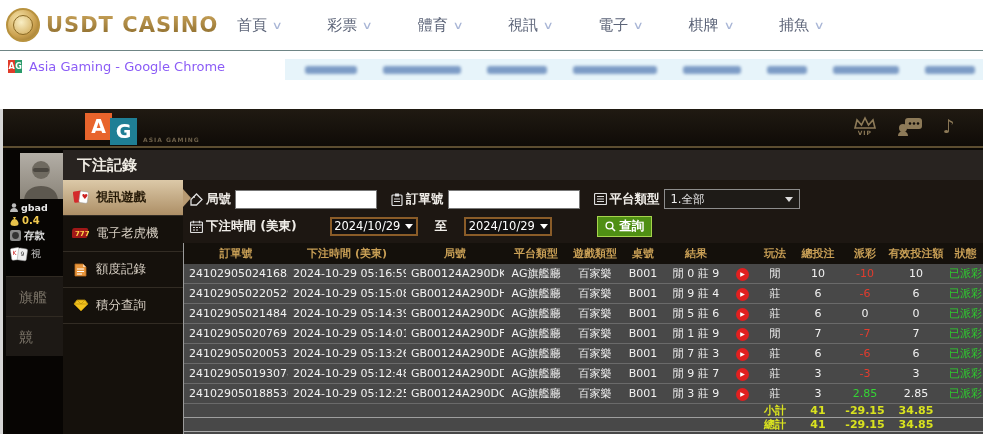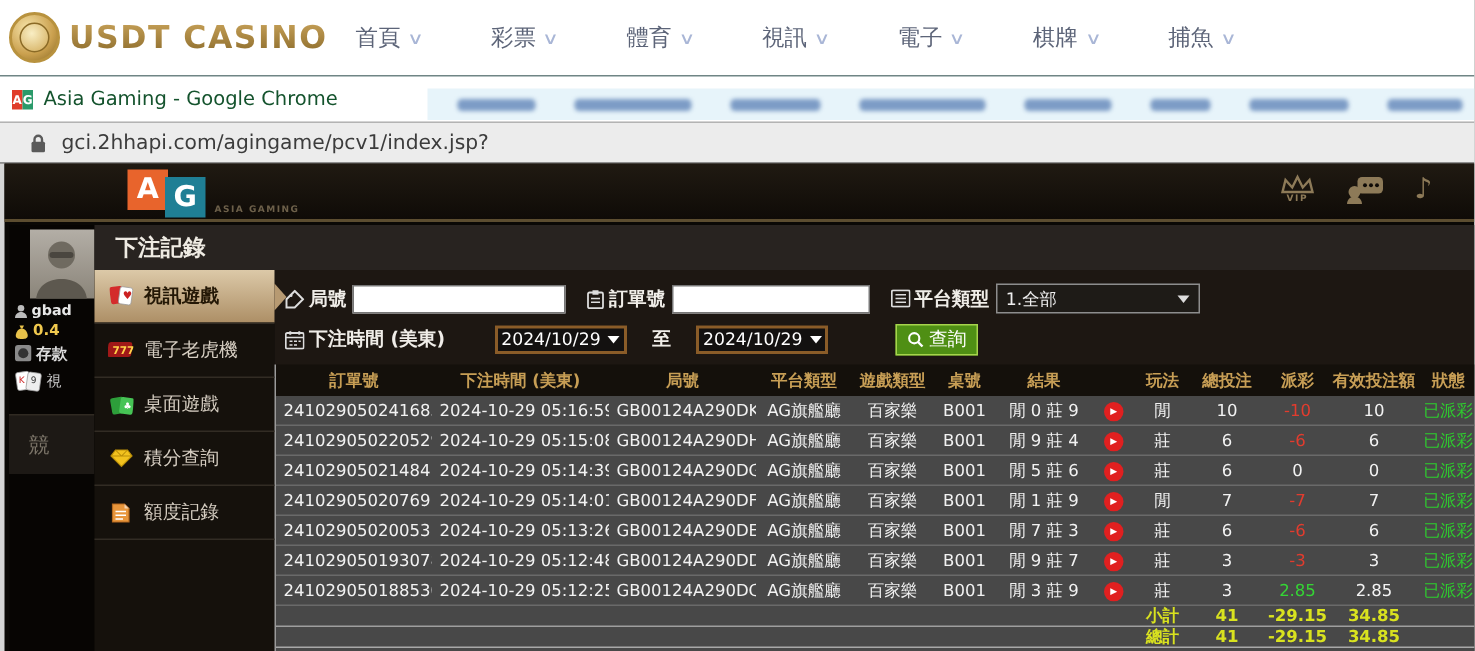--- a/index.html
+++ b/index.html
@@ -15,21 +15,21 @@
   .topnav{position:absolute;left:225px;right:55px;top:0;height:50px;display:flex;align-items:center;justify-content:space-between;margin-left:12px;}
   .nav-item{display:flex;align-items:center;gap:6px;font-size:15px;color:#5c6478;cursor:pointer;}
   .chev{font-size:11px;color:#a9b6d6;transform:scaleX(1.4);}
 
   
   .chromewin{position:absolute;left:0;top:50px;width:983px;height:384px;border-top:1px solid #6f8585;}
   .titlebar{position:absolute;left:0;top:1px;width:983px;height:29px;background:#fff;display:flex;align-items:center;padding-left:8px;gap:7px;}
   .favicon{width:14px;height:13px;display:flex;}
   .favicon .fa{width:7px;height:13px;background:#e03c2a;color:#fff;font-size:8px;font-weight:700;line-height:13px;text-align:center;}
   .favicon .fg{width:7px;height:13px;background:#2a9a6a;color:#fff;font-size:8px;font-weight:700;line-height:13px;text-align:center;}
-  .wtitle{font-size:13px;color:#14532d;}
+  .wtitle{font-size:13px;color:#8b5cf6;}
   .ticker{position:absolute;left:285px;top:8px;right:0;height:21px;background:#e7f4fa;display:flex;align-items:center;gap:26px;padding-left:20px;overflow:hidden;}
   .blob{height:8px;border-radius:3px;background:#7d9cc6;filter:blur(1.5px);flex:none;}
   .urlbar{position:absolute;left:0;top:30px;width:983px;height:28px;background:#ececec;border-top:1px solid #b3b3b3;border-bottom:1px solid #8f8f8f;display:flex;align-items:center;gap:10px;padding-left:20px;}
   .urltext{font-size:13.5px;color:#3c3c3c;}
 
   
   .agwin{position:absolute;left:0;top:58px;width:983px;height:326px;background:#0a0805;border-left:3px solid #d6d6d6;}
   .ag-header{position:relative;height:39px;background:linear-gradient(180deg,#201a12,#0f0b07);border-bottom:2px solid #5c4d30;}
   .aglogo{position:absolute;left:82px;top:4px;display:flex;align-items:flex-end;}
   .sq{width:27px;height:27px;font-size:19px;font-weight:800;color:#fff;text-align:center;line-height:27px;}
@@ -71,21 +71,21 @@
   .filters{padding:7px 0 0 7px;flex:none;}
   .frow{display:flex;align-items:center;height:24px;margin-bottom:3px;}
   .flabel{font-size:12.5px;font-weight:700;color:#f0ede8;margin:0 4px 0 3px;white-space:nowrap;}
   .ficon{flex:none;display:flex;}
   .tinput{width:142px;height:19px;background:#fff;border:1px solid #777;margin-right:14px;outline:none;font-size:11px;padding:0 3px;}
   .selbox{width:136px;height:20px;background:#1e1b17;border:1px solid #8d8d8d;color:#eee;font-size:11.5px;display:flex;align-items:center;justify-content:space-between;padding:0 6px;cursor:pointer;}
   .selbox .tri{width:0;height:0;border-top:5px solid #ddd;border-left:4px solid transparent;border-right:4px solid transparent;}
   .datebox{width:88px;height:19px;background:#131110;border:2px solid #8a5c28;color:#fff;font-size:11.5px;display:flex;align-items:center;justify-content:center;gap:5px;cursor:pointer;}
   .datebox .tri{width:0;height:0;border-top:5px solid #fff;border-left:4px solid transparent;border-right:4px solid transparent;}
   .zhi{font-size:12.5px;color:#f0ede8;font-weight:700;margin:0 17px;}
-  .qbtn{margin-left:45px;height:21px;background:#4f8f14;border:1px solid #a6d44c;color:#fff;font-size:12.5px;font-weight:400;display:flex;align-items:center;gap:3px;padding:0 7px;cursor:pointer;}
+  .qbtn{margin-left:45px;height:21px;background:#4f8f14;border:1px solid #a6d44c;color:#fff;font-size:12.5px;font-weight:700;display:flex;align-items:center;gap:3px;padding:0 7px;cursor:pointer;}
 
   
   .twrap{flex:1;display:flex;flex-direction:column;margin-top:2px;border-left:1px solid #9a9a9a;min-height:0;}
   .tgrid{display:grid;grid-template-columns:104px 118px 98px 64px 54px 42px 64px 28px 38px 48px 46px 56px 43px;align-items:center;}
   .thead{height:21px;background:#14100b;color:#c79e55;font-size:11px;font-weight:700;flex:none;}
   .thead .th{text-align:center;white-space:nowrap;overflow:hidden;}
   .rows{flex:1;background:#484848;display:flex;flex-direction:column;}
   .trow{height:20px;border-bottom:1px solid #6a6a6a;color:#f2f2f2;font-size:11px;flex:none;}
   .td{text-align:center;white-space:nowrap;overflow:hidden;}
   .td.l{text-align:left;padding-left:5px;}
@@ -153,27 +153,20 @@
     <div class="ticker">
       <span class="blob" style="width:52px"></span>
       <span class="blob" style="width:78px"></span>
       <span class="blob" style="width:60px"></span>
       <span class="blob" style="width:84px"></span>
       <span class="blob" style="width:58px"></span>
       <span class="blob" style="width:40px"></span>
       <span class="blob" style="width:66px"></span>
       <span class="blob" style="width:50px"></span>
     </div>
-    <div class="urlbar">
-      <svg width="11" height="13" viewBox="0 0 11 13">
-          <rect x="1" y="5.5" width="9" height="7" rx="1" fill="#5a5a5a"></rect>
-          <path d="M3 6V4a2.5 2.5 0 0 1 5 0v2" fill="none" stroke="#5a5a5a" stroke-width="1.6"></path>
-        </svg>
-      <div class="urltext">gci.2hhapi.com/agingame/pcv1/index.jsp?</div>
-    </div>
 
     <div class="agwin">
       <div class="ag-header">
         <div class="aglogo">
           <div class="sq a">A</div>
           <div class="sq g">G</div>
           <div class="aglogo-sub">ASIA GAMING</div>
         </div>
         <div class="hicons">
           <div class="vipwrap">
@@ -228,20 +221,21 @@
           <div class="uline" style="height:20px">
             <svg width="18" height="15" viewBox="0 0 18 15">
                 <rect x="1" y="1" width="9" height="12" rx="1.5" fill="#fff" stroke="#999" stroke-width="0.5" transform="rotate(-8 5 7)"></rect>
                 <text x="2.5" y="8" font-size="6" fill="#c22">K</text>
                 <rect x="8" y="1.5" width="9" height="12" rx="1.5" fill="#eee" stroke="#999" stroke-width="0.5" transform="rotate(8 13 7)"></rect>
                 <text x="10.5" y="8.5" font-size="6" fill="#333">9</text>
               </svg>
             <span class="ucards">視</span>
           </div>
           <div class="halls">
+            <div class="hall">旗艦</div>
             <div class="hall">競</div>
 
           </div>
         </div>
 
         <div class="popup">
           <div class="popup-title">下注記錄</div>
           <div class="popup-body">
             <div class="sidebar">
               <div class="side-item sel">
@@ -258,46 +252,36 @@
                 <span class="sicon">
                     <svg width="17" height="13" viewBox="0 0 17 13">
                       <rect x="0.5" y="1" width="16" height="10" rx="2" fill="#a01818" transform="skewX(-6)"></rect>
                       <text x="3" y="9" font-size="7" font-weight="bold" fill="#ffd24a">777</text>
                     </svg>
                   </span>
                 <span>電子老虎機</span>
               </div>
               <div class="side-item">
                 <span class="sicon">
-                    <svg width="16" height="14" viewBox="0 0 16 14">
-                      <rect x="1" y="2" width="9" height="11" rx="1.5" fill="#2d9e3a" transform="rotate(-10 5 7)"></rect>
-                      <rect x="7" y="2" width="9" height="11" rx="1.5" fill="#46c455" transform="rotate(8 11 7)"></rect>
-                      <text x="9.3" y="9.5" font-size="6" fill="#fff">♣</text>
+                    <svg width="13" height="14" viewBox="0 0 13 14">
+                      <path d="M1 1h8l3 3v9H1Z" fill="#e8963c" stroke="#b5691e" stroke-width="0.8"></path>
+                      <path d="M9 1v3h3" fill="#fff" opacity="0.6"></path>
+                      <path d="M3 6h7M3 8.5h7M3 11h5" stroke="#fff" stroke-width="1"></path>
                     </svg>
                   </span>
-                <span>桌面遊戲</span>
+                <span>額度記錄</span>
               </div>
               <div class="side-item">
                 <span class="sicon">
                     <svg width="16" height="13" viewBox="0 0 16 13">
                       <path d="M4 1h8l3 4-7 7-7-7Z" fill="#f2c21e" stroke="#b98e08" stroke-width="0.8"></path>
                       <path d="M4 1l4 4 4-4M1 5h14" fill="none" stroke="#b98e08" stroke-width="0.7"></path>
                     </svg>
                   </span>
                 <span>積分查詢</span>
-              </div>
-              <div class="side-item">
-                <span class="sicon">
-                    <svg width="13" height="14" viewBox="0 0 13 14">
-                      <path d="M1 1h8l3 3v9H1Z" fill="#e8963c" stroke="#b5691e" stroke-width="0.8"></path>
-                      <path d="M9 1v3h3" fill="#fff" opacity="0.6"></path>
-                      <path d="M3 6h7M3 8.5h7M3 11h5" stroke="#fff" stroke-width="1"></path>
-                    </svg>
-                  </span>
-                <span>額度記錄</span>
               </div>
             </div>
 
             <div class="content">
               <div class="filters">
                 <div class="frow">
                   <span class="ficon">
                       <svg width="13" height="13" viewBox="0 0 13 13">
                         <path d="M1 6.5 6.5 1H12v5.5L6.5 12Z" fill="none" stroke="#ddd" stroke-width="1.3" transform="rotate(180 6.5 6.5)"></path>
                         <circle cx="4" cy="4" r="1" fill="#ddd"></circle>

